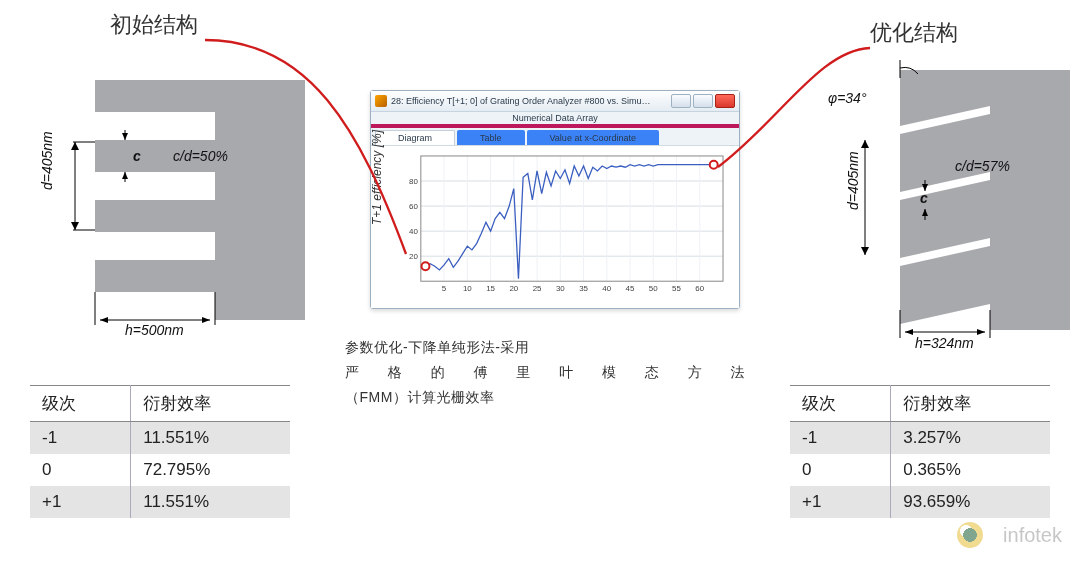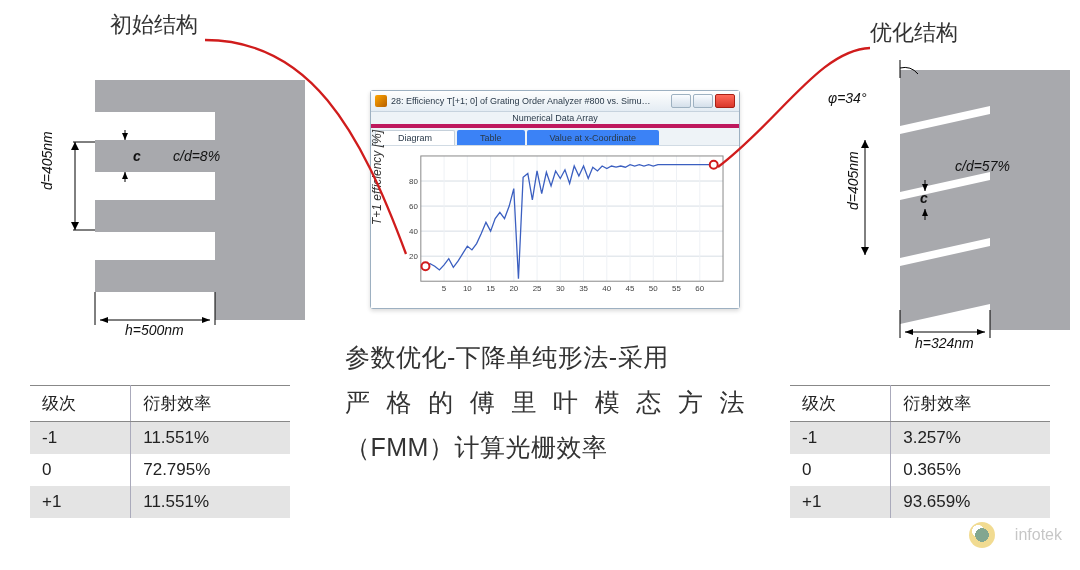--- a/index.html
+++ b/index.html
@@ -110,30 +110,30 @@
   table.efftab th { font-weight: normal; }
   table.efftab tr.head { background:#fff; }
   table.efftab tr.head th { border-bottom:1px solid #888; border-top:1px solid #888;}
   table.efftab tr.shade { background:#e4e4e4; }
   table.efftab td:last-child, table.efftab th:last-child { border-right:none; }
   
   .caption {
     position:absolute;
     left: 345px; top: 335px;
     width: 400px;
-    font-size: 25px;
+    font-size: 14px;
     color:#333;
     line-height: 1.8;
     letter-spacing: 0.5px;
   }
   .caption .just { text-align: justify; text-align-last: justify; }
   
   .watermark {
     position:absolute; right:18px; bottom:22px;
-    font-size:16px; color:#999; opacity:.55;
+    font-size:20px; color:#999; opacity:.55;
     display:flex; align-items:center; gap:20px;
     font-family: Arial, sans-serif;
   }
   .watermark .wm-icon {
     width:26px; height:26px; border-radius:50%;
     background: radial-gradient(circle at 35% 35%, #fff 0 25%, #e7be39 26% 100%);
     position:relative;
   }
   .watermark .wm-icon::after{
     content:""; position:absolute; inset:5px;
@@ -168,21 +168,21 @@
     <polygon points="80,102 77,109 83,109" fill="#000"></polygon>
 
     <line x1="55" y1="250" x2="165" y2="250" stroke="#000"></line>
     <polygon points="55,250 63,247 63,253" fill="#000"></polygon>
     <polygon points="165,250 157,247 157,253" fill="#000"></polygon>
     <line x1="50" y1="222" x2="50" y2="255" stroke="#000"></line>
     <line x1="170" y1="222" x2="170" y2="255" stroke="#000"></line>
   </svg>
   <div class="grating-label" style="left:-6px; top:120px; transform:rotate(-90deg); transform-origin:left top;">d=405nm</div>
   <div class="grating-label" style="left:88px; top:78px; font-weight:bold;">c</div>
-  <div class="grating-label" style="left:128px; top:78px;">c/d=8%</div>
+  <div class="grating-label" style="left:128px; top:78px;">c/d=50%</div>
   <div class="grating-label" style="left:80px; top:252px;">h=500nm</div>
 </div>
 
 <div class="grating-fig" style="left:800px; top:60px; width:270px; height:280px;">
   <svg viewBox="0 0 270 280">
     <path d="M190 10 H270 V270 H190 Z" fill="#a8a9ad"></path>
     <polygon points="100,10 190,10 190,46 100,66" fill="#a8a9ad"></polygon>
     <polygon points="100,74 190,54 190,112 100,132" fill="#a8a9ad"></polygon>
     <polygon points="100,140 190,120 190,178 100,198" fill="#a8a9ad"></polygon>
     <polygon points="100,206 190,186 190,244 100,264" fill="#a8a9ad"></polygon>

